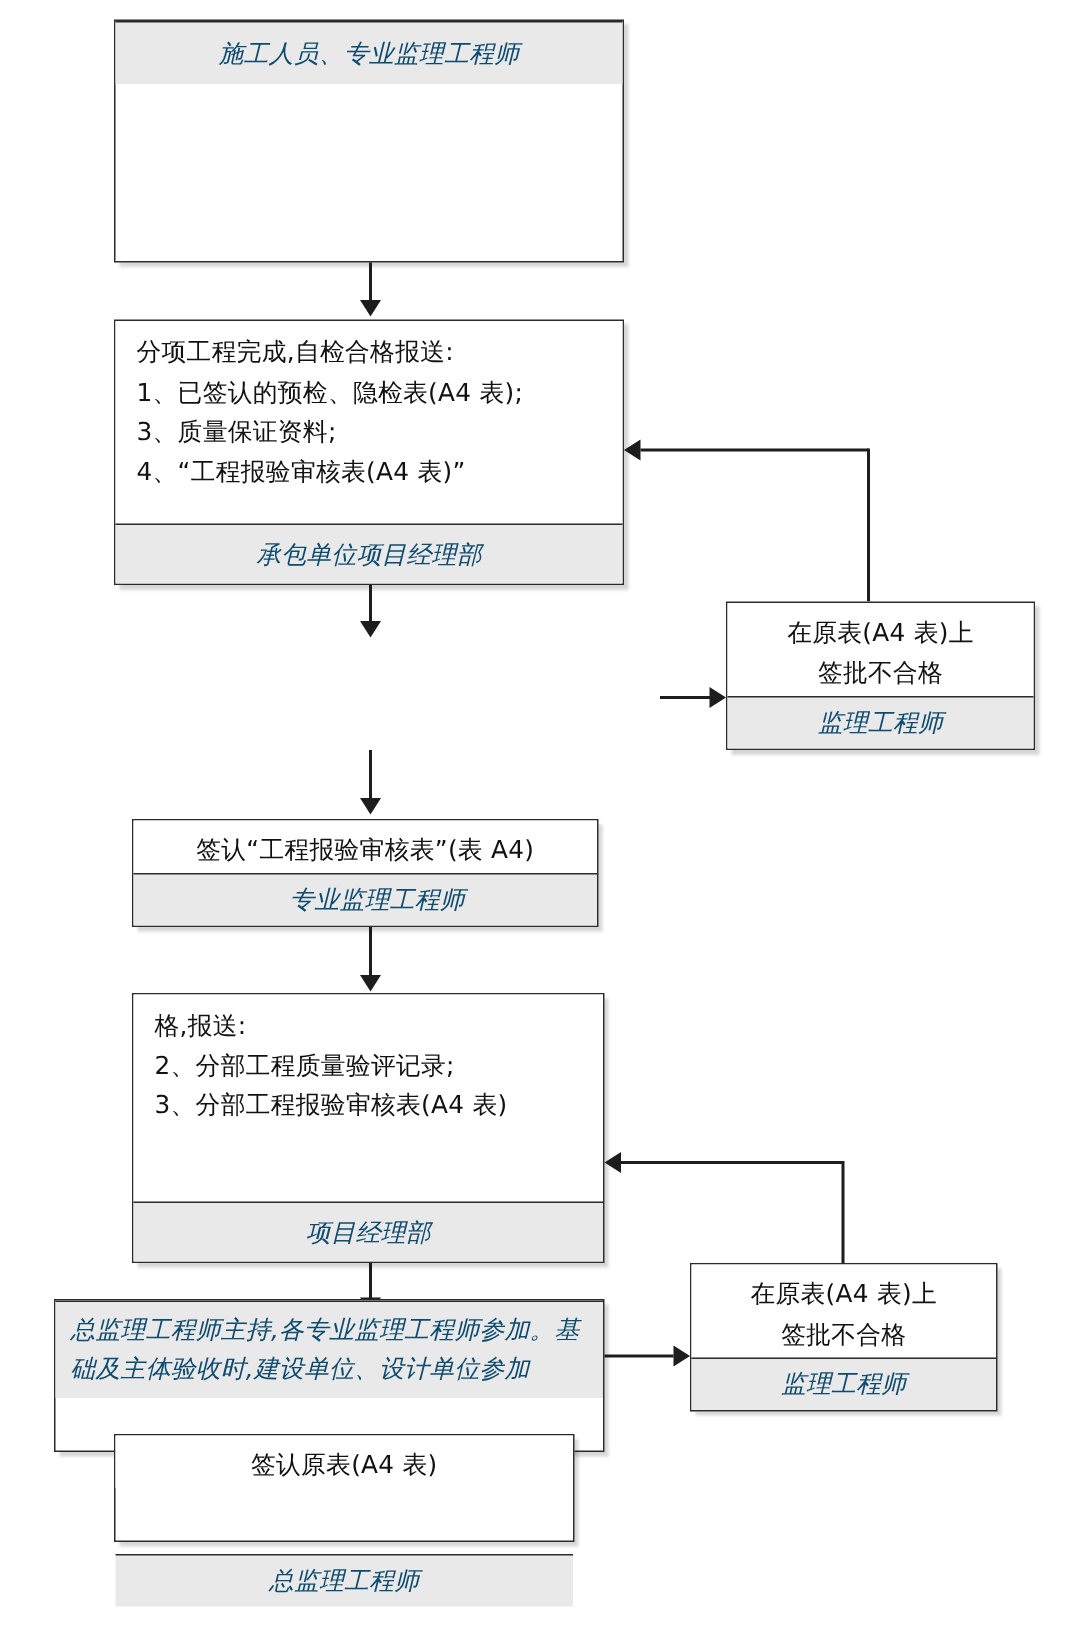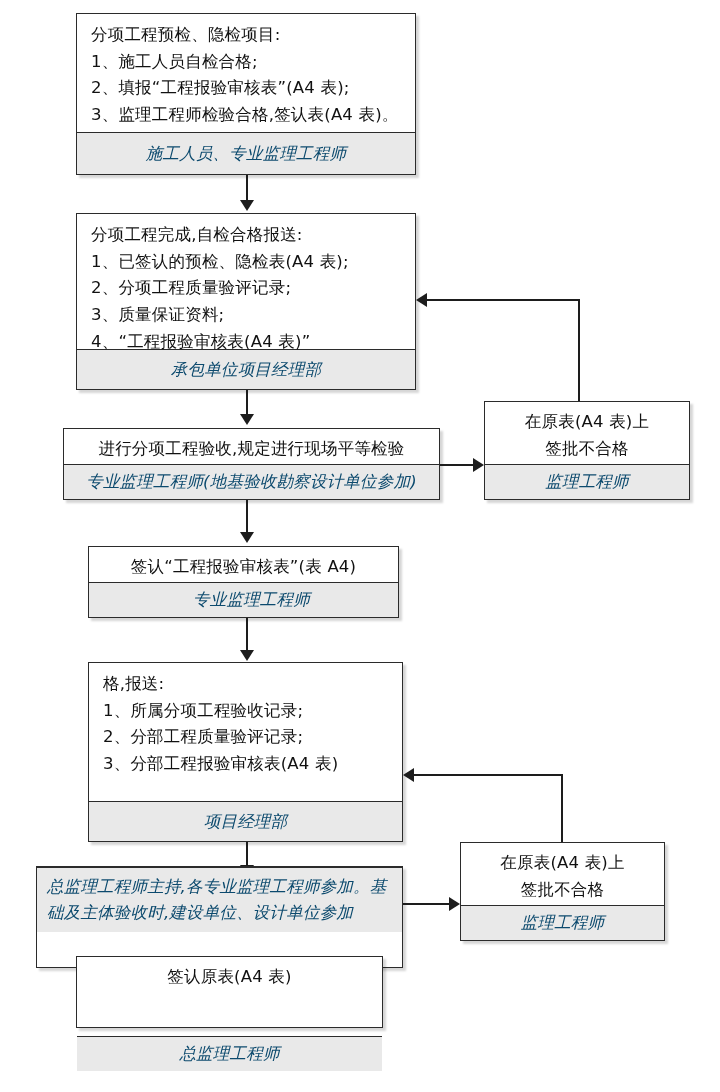--- a/index.html
+++ b/index.html
@@ -87,56 +87,43 @@
     border-bottom: 7px solid transparent;
     border-left: 11px solid #1d1d1d;
   }
 </style>
 </head>
 <body>
 
 <div id="canvas">
 
   <div class="fbox" style="left:76px; top:13px; width:340px; height:162px;">
-    <div class="body" style="height:118px;">
-      <div class="ln">分项工程预检、隐检项目:</div>
-      <div class="ln">1、施工人员自检合格;</div>
-      <div class="ln">2、填报“工程报验审核表”(A4 表);</div>
-      <div class="ln">3、监理工程师检验合格,签认表(A4 表)。</div>
-    </div>
     <div class="actor" style="height:42px;">施工人员、专业监理工程师</div>
   </div>
 
   <div class="vline" style="left:246px; top:175px; height:27px;"></div>
   <div class="arrow-down" style="left:240px; top:200px;"></div>
 
   <div class="fbox" style="left:76px; top:213px; width:340px; height:177px;">
     <div class="body" style="height:135px;">
       <div class="ln">分项工程完成,自检合格报送:</div>
       <div class="ln">1、已签认的预检、隐检表(A4 表);</div>
-      <div class="ln">2、分项工程质量验评记录;</div>
       <div class="ln">3、质量保证资料;</div>
       <div class="ln">4、“工程报验审核表(A4 表)”</div>
     </div>
     <div class="actor" style="height:40px;">承包单位项目经理部</div>
   </div>
 
   <div class="hline" style="left:427px; top:299px; width:152px;"></div>
   <div class="vline" style="left:578px; top:299px; height:102px;"></div>
   <div class="arrow-left" style="left:416px; top:293px;"></div>
 
   <div class="vline" style="left:246px; top:390px; height:25px;"></div>
   <div class="arrow-down" style="left:240px; top:414px;"></div>
 
-  <div class="fbox" style="left:63px; top:428px; width:377px; height:72px;">
-    <div class="body center" style="height:35px;">
-      <div class="ln">进行分项工程验收,规定进行现场平等检验</div>
-    </div>
-    <div class="actor" style="height:35px;">专业监理工程师(地基验收勘察设计单位参加)</div>
-  </div>
 
   <div class="hline" style="left:440px; top:464px; width:36px;"></div>
   <div class="arrow-right" style="left:473px; top:458px;"></div>
 
   <div class="fbox" style="left:484px; top:401px; width:206px; height:99px;">
     <div class="body center" style="height:62px;">
       <div class="ln">在原表(A4 表)上</div>
       <div class="ln">签批不合格</div>
     </div>
     <div class="actor" style="height:35px;">监理工程师</div>
@@ -151,21 +138,20 @@
     </div>
     <div class="actor" style="height:35px;padding-left:16px;">专业监理工程师</div>
   </div>
 
   <div class="vline" style="left:246px; top:618px; height:33px;"></div>
   <div class="arrow-down" style="left:240px; top:650px;"></div>
 
   <div class="fbox" style="left:88px; top:662px; width:315px; height:180px;">
     <div class="body" style="height:138px;">
       <div class="ln">格,报送:</div>
-      <div class="ln">1、所属分项工程验收记录;</div>
       <div class="ln">2、分部工程质量验评记录;</div>
       <div class="ln">3、分部工程报验审核表(A4 表)</div>
     </div>
     <div class="actor" style="height:40px;">项目经理部</div>
   </div>
 
   <div class="hline" style="left:414px; top:774px; width:148px;"></div>
   <div class="vline" style="left:561px; top:774px; height:68px;"></div>
   <div class="arrow-left" style="left:403px; top:768px;"></div>
 

